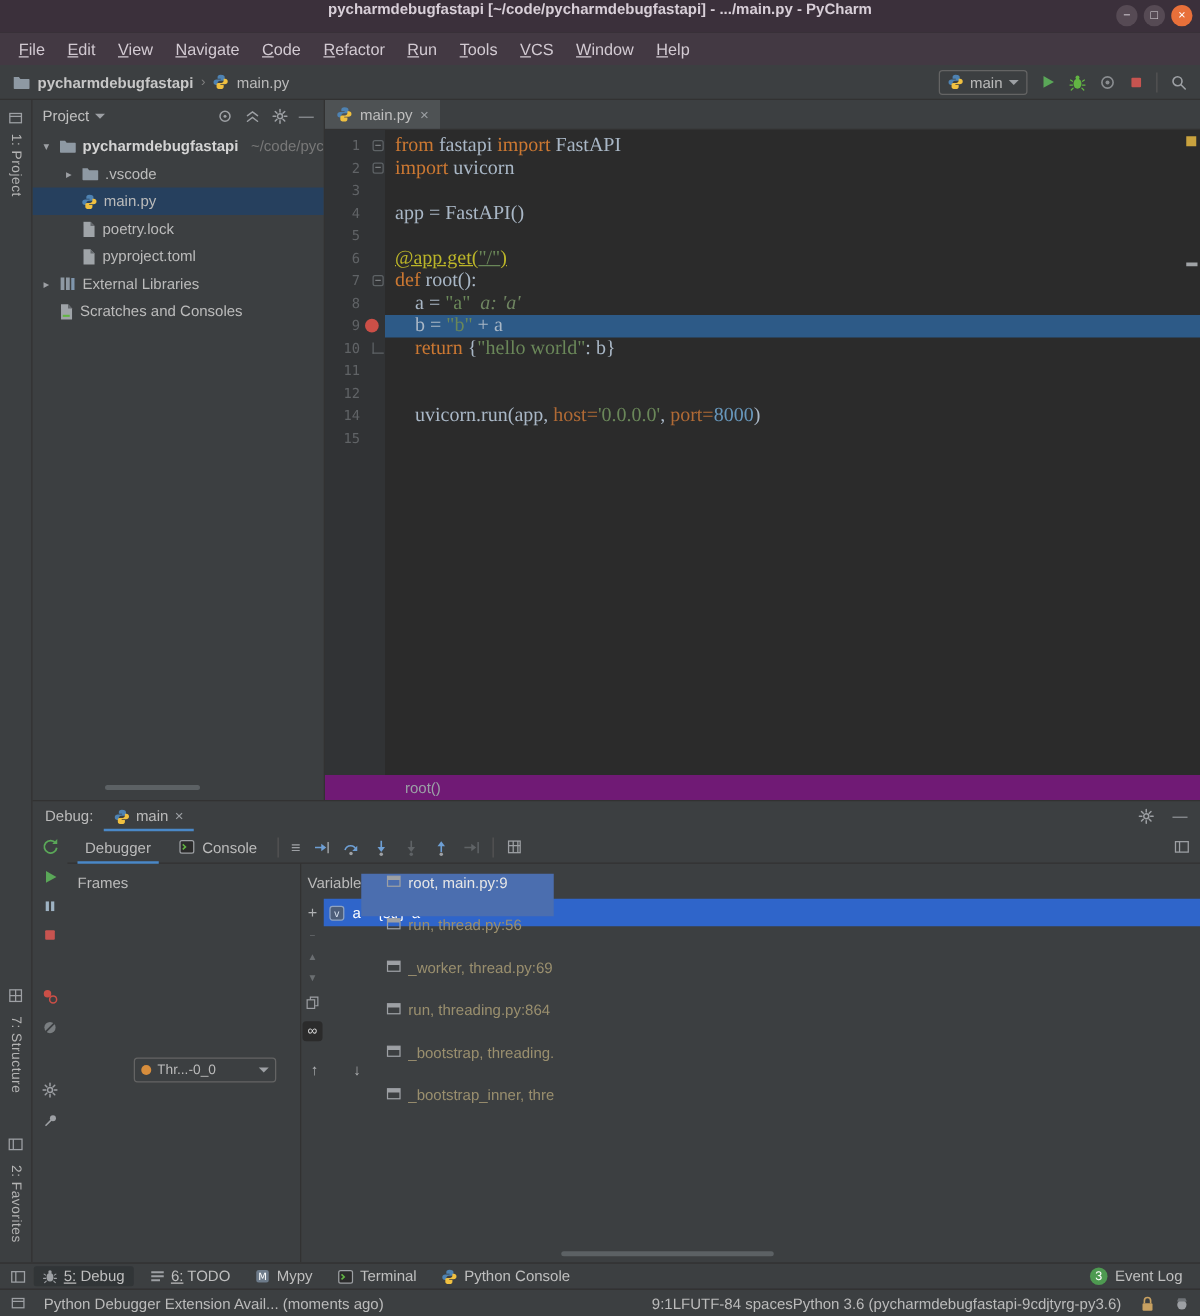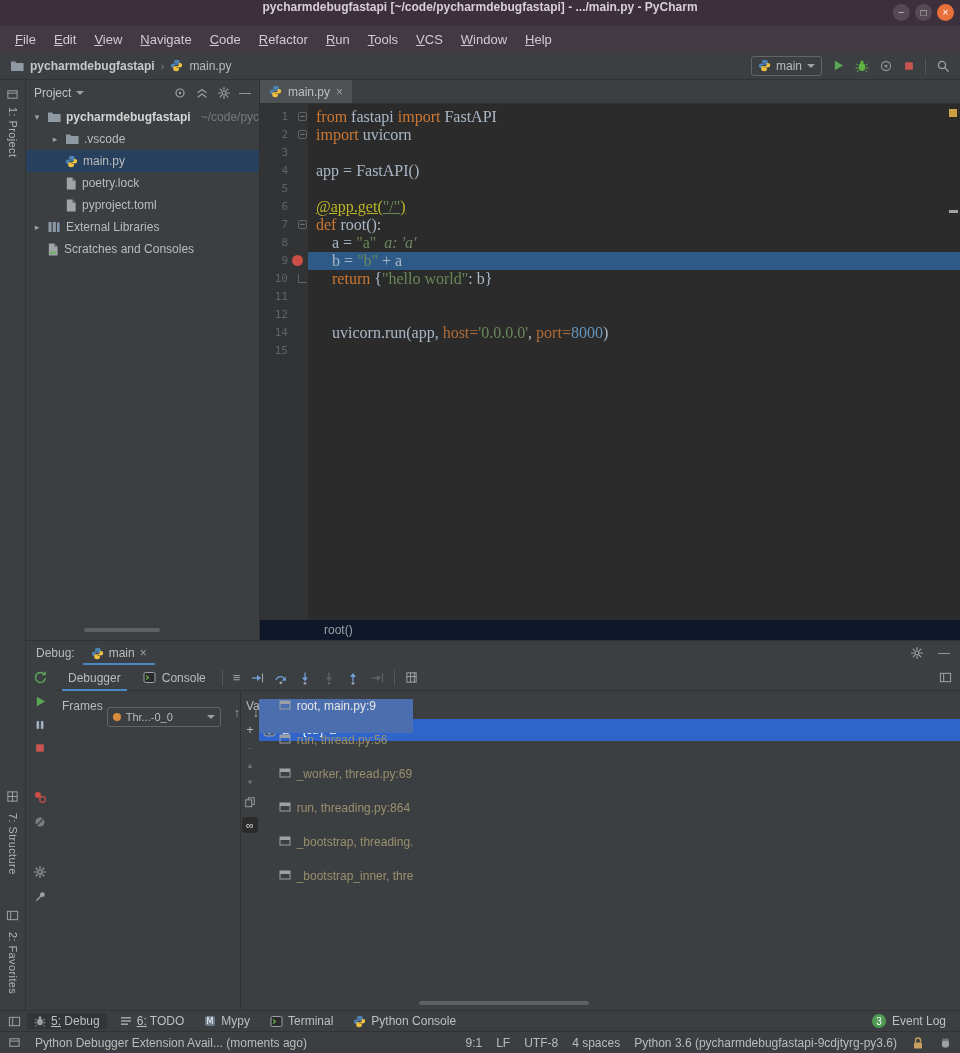--- a/index.html
+++ b/index.html
@@ -71,41 +71,41 @@
 .c-kw{color:var(--keyword-orange,#cc7832)}
 .c-str{color:var(--string-green,#6a8759)}
 .c-num{color:var(--number-blue,#6897bb)}
 .c-pl{color:#a9b7c6}
 .c-deco{color:var(--decorator-yellow,#bbb529);text-decoration:underline}
 .c-decostr{color:var(--string-green,#6a8759);text-decoration:underline}
 .c-param{color:#b06a35}
 .c-hint{color:#6f8561;font-style:italic}
 .stripe-mark-yellow{position:absolute;right:3px;top:5px;width:8px;height:8px;background:#c9a23e}
 .stripe-mark-gray{position:absolute;right:2px;top:106px;width:9px;height:3px;background:#a0a3a6}
-.ebreadcrumb{height:20px;padding-left:64px;display:flex;align-items:center;color:#9ba0a6;background:#0f172a;flex:none}
+.ebreadcrumb{height:20px;padding-left:64px;display:flex;align-items:center;color:#9ba0a6;background:#701a75;flex:none}
 
 
 .debug{height:370px;background:#3c3f41;border-top:1px solid #323232;display:flex;flex-direction:column;flex:none}
 .debug-header{height:24px;display:flex;align-items:center;padding:0 10px;gap:8px;flex:none}
 .dtab{height:24px;display:flex;align-items:center;gap:5px;padding:0 8px;position:relative;color:#bbbbbb}
 .dtab.active::after{content:"";position:absolute;left:0;right:0;bottom:0;height:2px;background:var(--accent-blue,#4a88c7)}
 .dh-icons{margin-left:auto;display:flex;gap:14px;align-items:center}
 .debug-body{flex:1;display:flex;min-height:0}
 .dbg-iconcol{width:28px;display:flex;flex-direction:column;align-items:center;padding-top:5px;gap:11px;flex:none}
 .ic-gap{height:14px}
 .dbg-main{flex:1;display:flex;flex-direction:column;min-width:0}
 .dbg-toolbar{height:26px;border-bottom:1px solid #323232;display:flex;align-items:center;padding:0 8px;gap:10px;flex:none}
 .ttab{height:26px;display:flex;align-items:center;gap:6px;padding:0 6px;position:relative;color:#bbbbbb}
 .ttab.active::after{content:"";position:absolute;left:0;right:0;bottom:0;height:2px;background:var(--accent-blue,#4a88c7)}
 .lines-glyph{color:#9da0a4;font-size:13px}
 .tb-spacer{flex:1}
 .dbg-content{flex:1;display:flex;min-height:0}
 .frames{width:186px;display:flex;flex-direction:row;padding-top:8px;flex:none;position:relative}
 .frames-header{padding-left:8px;color:#bbbbbb;flex:none}
-.thread-row{display:flex;gap:13px;margin:8px 0 6px 4px;flex:none}
+.thread-row{display:flex;align-items:center;gap:28px;margin:8px 0 6px 4px;flex:none}
 .thread-combo{width:114px;height:20px;border:1px solid #646464;border-radius:3px;display:flex;align-items:center;gap:5px;padding:0 5px}
 .tdot{width:8px;height:8px;border-radius:50%;background:#d78d3c;flex:none}
 .tlabel{flex:1;font-size:11px;color:#bbbbbb;white-space:nowrap;overflow:hidden}
 .arr{color:#afb1b3;font-size:12px;line-height:1}
 .frame-row{height:34px;display:flex;align-items:flex-start;gap:6px;padding-left:20px;white-space:nowrap;overflow:hidden;color:#9a8f6e;flex:none}
 .frame-row.selected{background:var(--selection-blue,#4b6eaf);color:#e6e6e6}
 .frames-scroll{margin-top:auto;margin-bottom:5px;margin-left:6px;width:170px;height:4px;background:#5c6164;border-radius:2px;flex:none}
 .variables{flex:1;border-left:1px solid #323232;display:flex;flex-direction:column;padding-top:8px;min-width:0}
 .vars-header{padding-left:5px;color:#bbbbbb;height:20px;flex:none}
 .vars-body{flex:1;display:flex;min-height:0}
@@ -800,21 +800,21 @@
   </div>
 
   <div class="statusbar">
     <span class="icon">
         <svg width="13" height="13" viewBox="0 0 14 14">
           <rect x="2" y="3" width="10" height="8" fill="none" stroke="#9da0a4" stroke-width="1.1"></rect>
           <path d="M2 5.5h10" stroke="#9da0a4" stroke-width="1.1"></path>
         </svg>
       </span>
     <span class="sb-msg">Python Debugger Extension Avail... (moments ago)</span>
-    <span id="sb-items" style="display:flex;gap:14px">
+    <span id="sb-items" style="display:flex;">
         <span class="sb-item">9:1</span>
         <span class="sb-item">LF</span>
         <span class="sb-item">UTF-8</span>
         <span class="sb-item">4 spaces</span>
         <span class="sb-item">Python 3.6 (pycharmdebugfastapi-9cdjtyrg-py3.6)</span>
       </span>
     <span class="icon">
         <svg width="14" height="14" viewBox="0 0 14 14">
           <rect x="3" y="6.5" width="8" height="6" rx="1" fill="#c8a161"></rect>
           <path d="M4.5 6.5V4.5a2.5 2.5 0 0 1 5 0v2" fill="none" stroke="#c8a161" stroke-width="1.3"></path>

